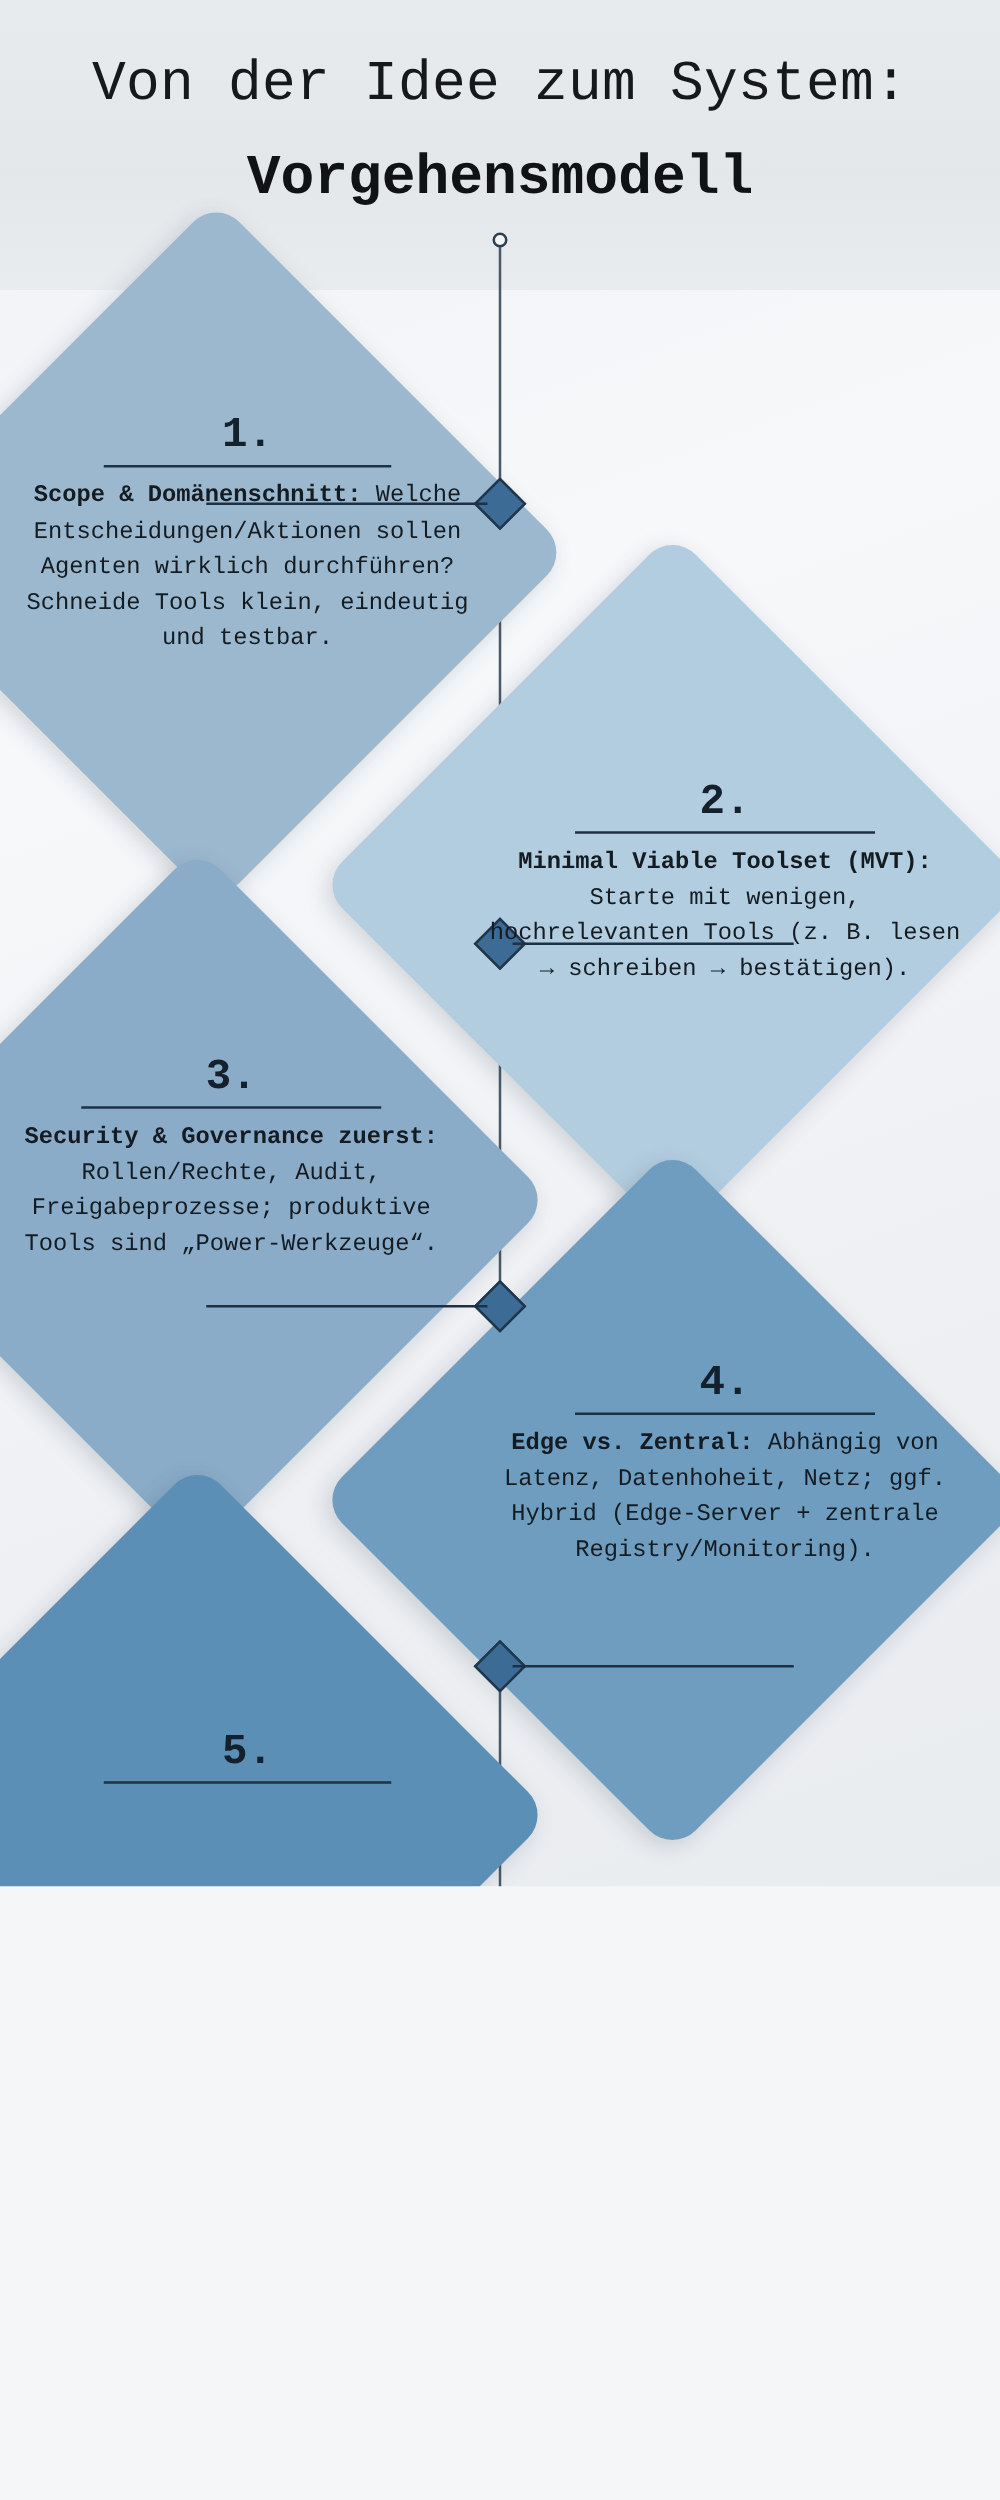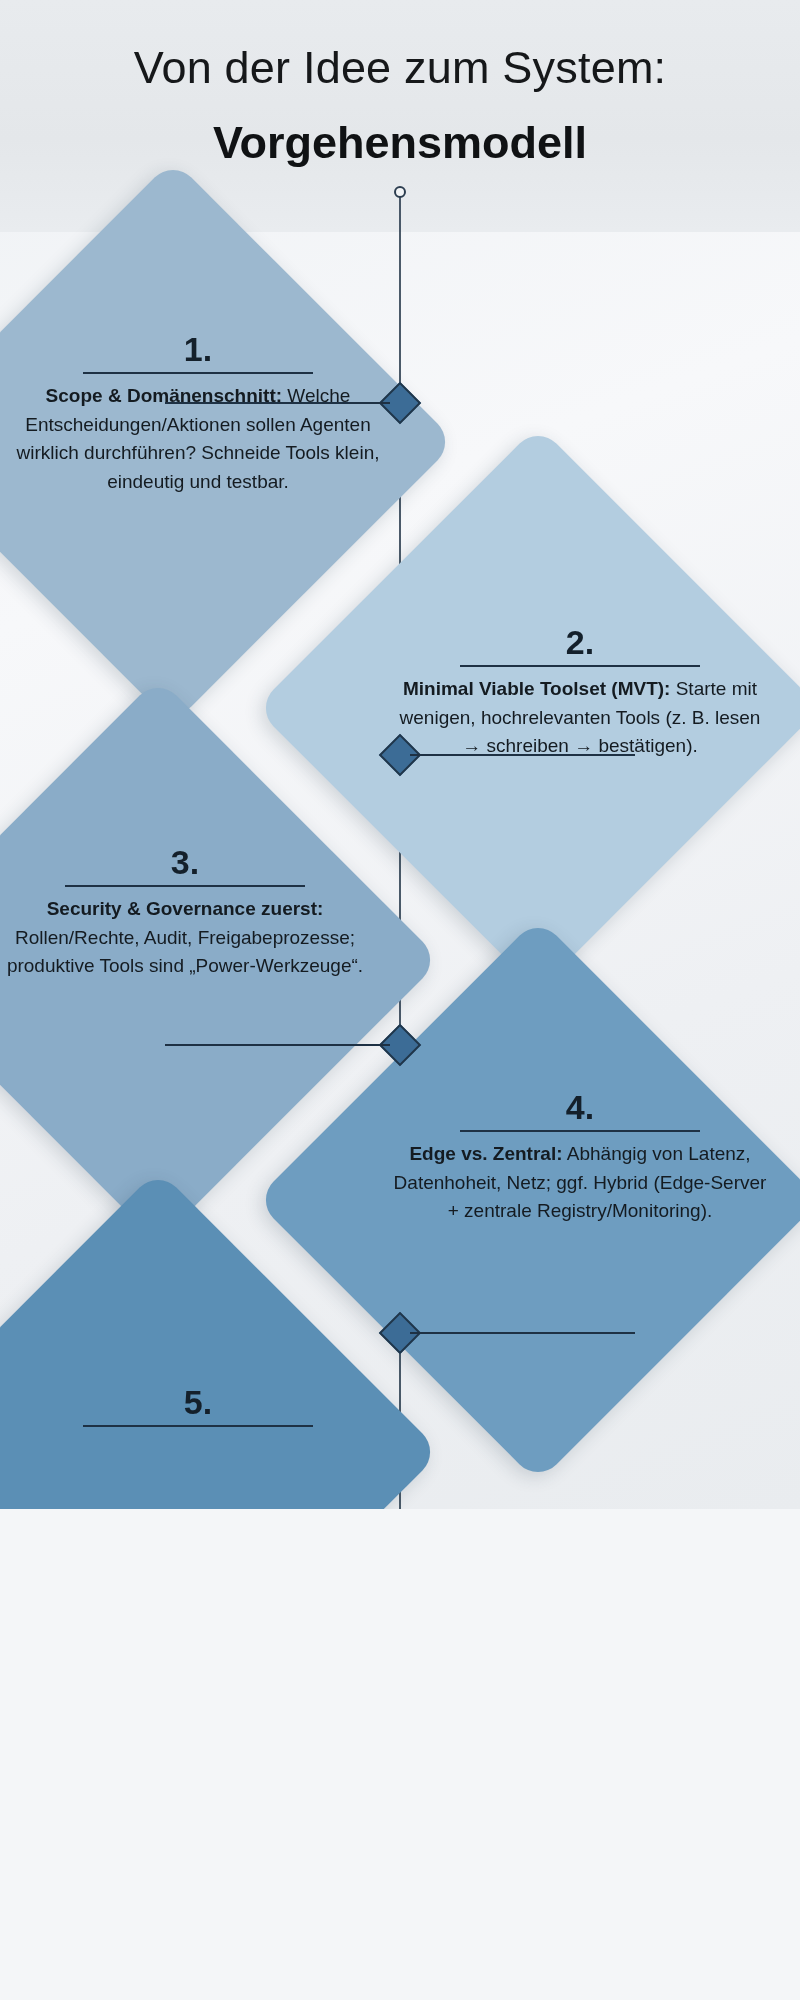--- a/index.html
+++ b/index.html
@@ -12,20 +12,21 @@
     font-family: "Liberation Sans", sans-serif;
     background: #f4f6f8;
     overflow: hidden;
   }
   .page {
     position: relative;
     width: 800px;
     height: 1509px;
     background: linear-gradient(160deg, #eef1f4 0%, #f7f8fa 35%, #eef0f3 70%, #e9ecef 100%);
     overflow: hidden;
+    font-family: Liberation Mono, monospace;
   }
 
   
   .header {
     position: absolute;
     left: 0;
     top: 0;
     width: 800px;
     height: 232px;
     background: linear-gradient(180deg, #e8ebee 0%, #e4e7ea 60%, #e9ecef 100%);

